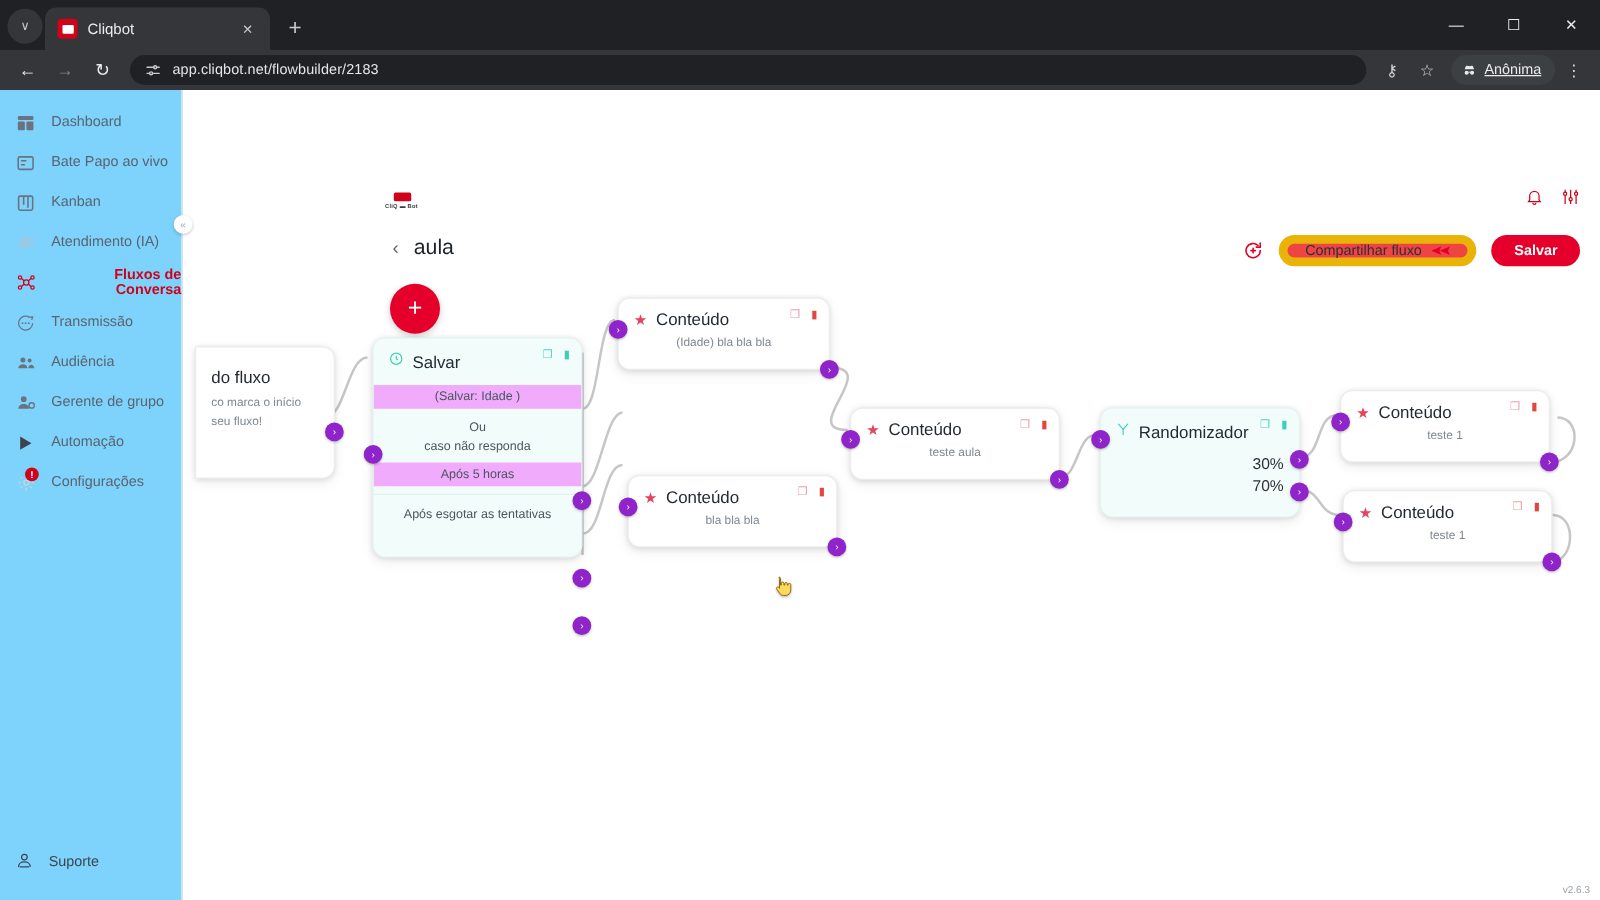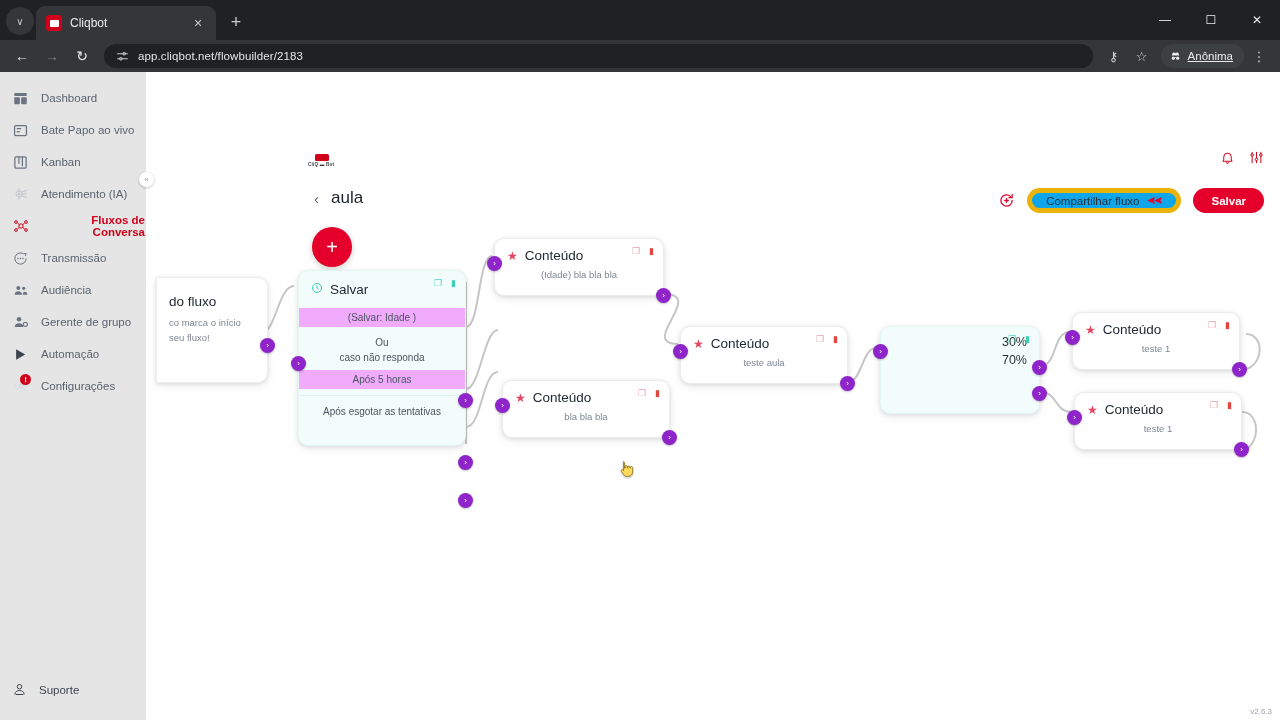--- a/index.html
+++ b/index.html
@@ -60,21 +60,21 @@
   .incognito-pill {
     display:flex; align-items:center; gap:6px; background:#3c4043; border-radius:13px;
     height:24px; padding: 0 11px 0 8px; color:#e8eaed; font-size:11.5px; margin-left:4px;text-decoration:underline;
   }
 
   
   .viewport { flex:1; background:#fff; display:flex; position:relative; overflow:hidden; }
 
   
   .sidebar {
-    width:146px; flex:0 0 146px; background:#e5e5e5; border-right:1px solid #e6e6e6;
+    width:146px; flex:0 0 146px; background:#7dd3fc; border-right:1px solid #e6e6e6;
     display:flex; flex-direction:column; padding-top:10px; position:relative; z-index:30;
   }
   .nav-list { display:flex; flex-direction:column; }
   .nav-item {
     height:32px; display:flex; align-items:center; gap:12px; padding-left:12px;
     color:#5a6370; font-size:11.5px; position:relative;
   }
   .nav-item .ic { width:17px; height:17px; flex:0 0 17px; display:flex;
     align-items:center; justify-content:center; color:#6b7280; position:relative; }
   .nav-item.active { color:#d0021b; font-weight:bold;text-align:right; }
@@ -111,21 +111,21 @@
     position:absolute; left:166px; top:155px; width:40px; height:40px; border-radius:50%;
     background:#e4002b; color:#fff; display:flex; align-items:center; justify-content:center;
     font-size:20px; box-shadow:0 2px 6px rgba(0,0,0,.2);
   }
 
   .head-right { position:absolute; right:16px; top:78px; display:flex; align-items:center; gap:14px; }
   .hr-icon { color:#d0021b; display:flex; align-items:center; }
   .head-actions { position:absolute; right:16px; top:116px; display:flex; align-items:center; gap:12px; }
   .refresh-ic { color:#e4002b; display:flex; align-items:center; }
   .btn-share {
-    height:25px; border:5px solid #eab308; border-radius:14px; background:#0ea5e9;
+    height:25px; border:7px solid #eab308; border-radius:14px; background:#ef4444;
     display:flex; align-items:center; gap:8px; padding:0 14px; font-size:11.5px; color:#2b3038;
   }
   .btn-save {
     height:25px; border-radius:14px; background:#e4002b; color:#fff; display:flex;
     align-items:center; padding:0 18px; font-size:11.5px; font-weight:bold;
   }
 
   .version { position:absolute; right:8px; bottom:4px; font-size:8px; color:#9aa1ab; }
 
   
@@ -528,20 +528,29 @@
           <div class="node-body">teste aula</div>
           <div class="port in" style="top:17px;">›</div>
           <div class="port out" style="top:49px;">›</div>
         </div>
 
         <div class="node teal" style="left:734px; top:254px; width:160px; height:88px;">
           <div class="node-tools">
             <span class="tool-copy">❐</span>
             <span class="tool-del">▮</span>
           </div>
+          <div class="node-head">
+            <span>
+              <svg width="11" height="11" viewBox="0 0 24 24" fill="none" stroke="#3fcfb6" stroke-width="2" stroke-linecap="round">
+                <path d="M4 3 L12 12 L12 21"></path>
+                  <path d="M20 3 L12 12"></path>
+              </svg>
+            </span>
+            <span class="node-title">Randomizador</span>
+          </div>
           <div style="padding-top:6px;">
             <div class="rnd-row">30%</div>
             <div class="rnd-row">70%</div>
           </div>
           <div class="port in" style="top:17px;">›</div>
           <div class="port out" style="top:33px;">›</div>
           <div class="port out" style="top:59px;">›</div>
         </div>
 
         <div class="node" style="left:926px; top:240px; width:168px; height:58px;">

